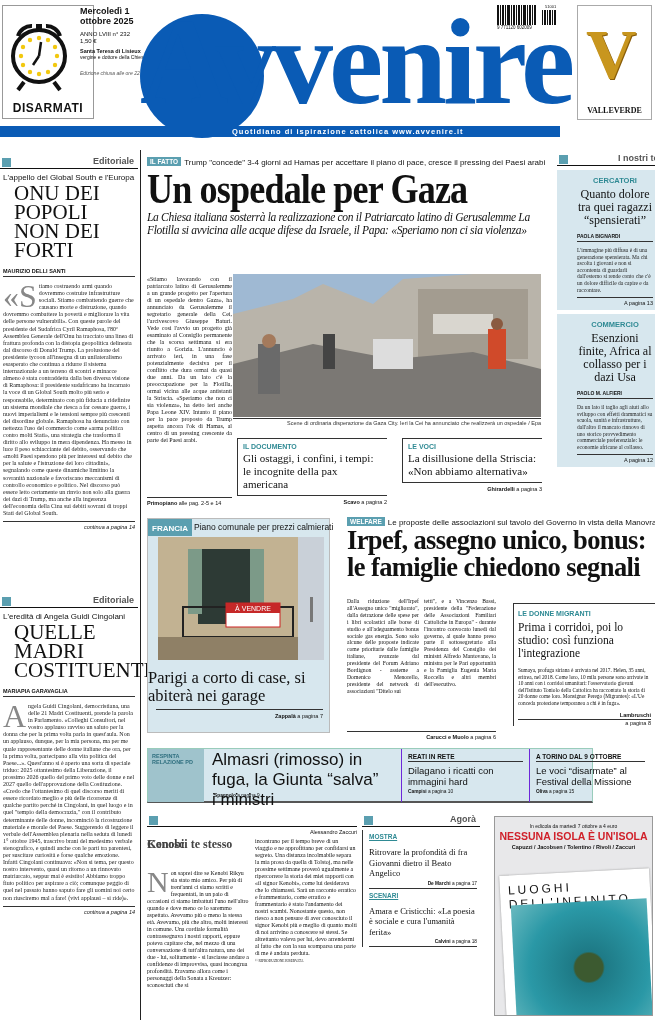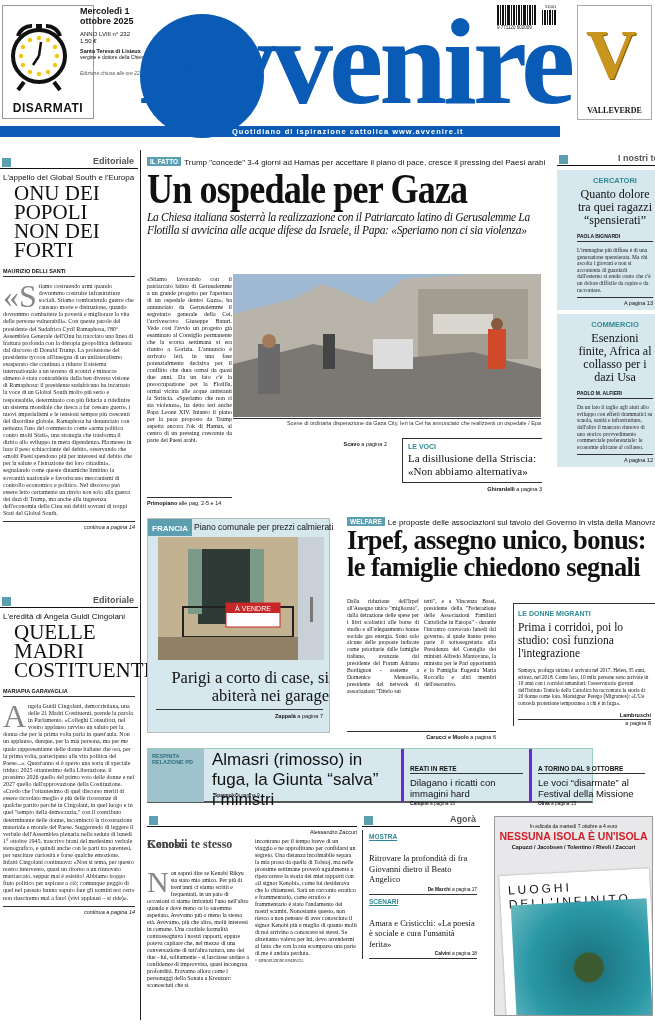--- a/index.html
+++ b/index.html
@@ -57,55 +57,55 @@
 .rbox .h{text-align:center;font:12px/13px "Liberation Serif",serif;margin-top:3px}
 .rbox .by{font:bold 5px "Liberation Sans",sans-serif;margin-top:6px;border-bottom:1px solid #333;padding-bottom:2px}
 .rbox .b{font:5.5px/6.6px "Liberation Serif",serif;margin-top:5px;color:#222}
 .rbox .p{font:5.5px "Liberation Sans",sans-serif;text-align:right;margin-top:4px;border-top:1px solid #333;padding-top:2px}
 
 #francia{left:147px;top:518px;width:183px;height:215px;background:#d7e7ee;border:1px solid #bbb}
 #francia .top{height:18px;position:relative}
 #francia .tg{position:absolute;left:0;top:0;background:#5b9fb0;color:#fff;font:bold 8px "Liberation Sans",sans-serif;padding:5px 4px;height:17px}
 #francia .st{position:absolute;left:46px;top:3px;font:8.5px "Liberation Sans",sans-serif;white-space:nowrap}
 #francia .img{position:absolute;left:10px;top:18px;width:166px;height:123px;background:linear-gradient(90deg,#c7b79a 0%,#b9a888 60%,#dfd9cf 80%,#b8c0c8 100%)}
-#francia .h{position:absolute;left:0;right:0;top:150px;text-align:right;font:16.5px/18px "Liberation Serif",serif}
+#francia .h{position:absolute;left:0;right:0;top:150px;text-align:left;font:16.5px/18px "Liberation Serif",serif}
 #francia .r{position:absolute;left:8px;right:6px;top:190px;border-top:1px solid #333;font:5.5px "Liberation Sans",sans-serif;text-align:right;padding-top:3px}
 
 #welfare{left:347px;top:517px;width:305px;font:8px "Liberation Sans",sans-serif;white-space:nowrap}
 #welfare-h{left:347px;top:527px;width:310px;font:bold 26.5px/27px "Liberation Serif",serif;letter-spacing:-.6px}
 #welfare-c1{left:347px;top:598px;width:72px;font:5.7px/6.9px "Liberation Serif",serif;text-align:justify}
 #welfare-c2{left:424px;top:598px;width:72px;font:5.7px/6.9px "Liberation Serif",serif;text-align:justify}
 #welfare-ref{left:347px;top:731px;width:149px;font:5.5px "Liberation Sans",sans-serif;text-align:right;border-top:1px solid #333;padding-top:2px}
 #migranti{left:513px;top:603px;width:142px;border-left:1px solid #333;border-top:1px solid #333;padding:6px 4px 0}
 #migranti .k{font:bold 7px "Liberation Sans",sans-serif;color:#2f8a94}
 #migranti .h{font:11.5px/13px "Liberation Serif",serif;margin-top:4px}
 #migranti .b{font:5.3px/6.5px "Liberation Serif",serif;margin-top:7px}
 #migranti .r1{font:bold 5.5px "Liberation Sans",sans-serif;text-align:right;margin-top:6px;border-bottom:1px solid #333;padding-bottom:1px}
 #migranti .r2{font:5.5px "Liberation Sans",sans-serif;text-align:right}
 
 #banner{left:147px;top:748px;width:446px;height:55px;background:#d7e7ee;border:1px solid #9cb;border-bottom:2px solid #555}
 #banner .tag{position:absolute;left:0;top:0;width:56px;height:53px;background:#9fc3cc;padding:4px 4px;font:bold 5.5px/6px "Liberation Sans",sans-serif;color:#2f6f7f}
 #banner .ah{position:absolute;left:64px;top:1px;font:17px/20px "Liberation Sans",sans-serif;white-space:nowrap}
 #banner .ar{position:absolute;left:66px;top:44px;font:4.8px "Liberation Sans",sans-serif}
-.bcell{position:absolute;top:0;height:53px;border-left:3px solid #6d28d9;padding:16px 6px}
+.bcell{position:absolute;top:0;height:53px;border-left:1px solid #6d28d9;padding:4px 6px}
 .bcell .k{font:bold 6.5px "Liberation Sans",sans-serif;border-bottom:1px solid #333;padding-bottom:1px}
 .bcell .h{font:9.5px/11px "Liberation Sans",sans-serif;margin-top:3px}
 .bcell .r{font:4.8px "Liberation Sans",sans-serif;margin-top:2px}
 
 #kenobi{left:147px;top:815px;width:210px}
 #kenobi .hdr{height:12px;border-bottom:1px solid #111;position:relative}
 #kenobi .author{text-align:right;font:5.5px "Liberation Sans",sans-serif;margin-top:2px}
 #kenobi .t{position:absolute;left:0;top:22px;font:bold 12px "Liberation Serif",serif;color:#444}
 #kenobi .c1{position:absolute;left:0;top:55px;width:102px;font:5.9px/7px "Liberation Serif",serif}
 #kenobi .c2{position:absolute;left:108px;top:23px;width:102px;font:5.9px/7px "Liberation Serif",serif}
 #agora{left:362px;top:815px;width:118px}
 #agora .hdr{height:12px;border-bottom:1px solid #111;position:relative;margin-bottom:3px}
 .ag-item{border-left:1px solid #333;padding:3px 3px 0 6px}
 .ag-item .k{font:bold 6.5px "Liberation Sans",sans-serif;color:#2f8a94;text-decoration:underline}
-.ag-item .h{font:8.5px/10.5px "Liberation Serif",serif;margin-top:13px}
+.ag-item .h{font:8.5px/10.5px "Liberation Serif",serif;margin-top:7px}
 .ag-item .r{font:4.8px "Liberation Sans",sans-serif;text-align:right;border-bottom:1px solid #333;padding:2px 0 2px}
 #ad{left:494px;top:816px;width:159px;height:200px;background:#e8e8ea;border:1px solid #999;overflow:hidden}
 #ad .l1{text-align:center;font:5px "Liberation Sans",sans-serif;margin-top:6px}
 #ad .l2{text-align:center;font:bold 10.5px/11px "Liberation Sans",sans-serif;color:#d0202a;margin-top:2px}
 #ad .l3{text-align:center;font:bold 5.5px "Liberation Sans",sans-serif;margin-top:2px}
 #ad .mag{position:absolute;left:8px;top:55px;width:150px;height:150px;background:#fff;transform:rotate(-3deg);box-shadow:0 0 2px #888}
 #ad .mag .mt{font:12px "Liberation Sans",sans-serif;letter-spacing:3px;margin:8px 0 0 8px}
 #ad .mag .pic{position:absolute;left:10px;top:30px;width:136px;height:120px;background:radial-gradient(circle at 55% 55%,#3c5a30 0 14px,#1e7a86 16px,#2a98a6 60%,#6bbac0 100%)}
 </style>
 </head>
@@ -230,20 +230,24 @@
     <circle cx="36" cy="67" r="7" fill="#a47a5c"></circle>
     <rect x="255" y="55" width="18" height="40" fill="#d04a2a"></rect>
     <circle cx="264" cy="50" r="6" fill="#8a5a40"></circle>
     <rect x="90" y="60" width="12" height="35" fill="#444"></rect>
     <rect x="140" y="65" width="40" height="30" fill="#ddd"></rect>
   </svg>
 </div>
 <div id="caption" class="abs">Scene di ordinaria disperazione da Gaza City. Ieri la Cei ha annunciato che realizzerà un ospedale / Epa</div>
 
 <div class="abs" style="left:237px;top:438px;width:150px">
+  <div class="subbox">
+    <div class="k">IL DOCUMENTO</div>
+    <div class="h">Gli ostaggi, i confini, i tempi: le incognite della pax americana</div>
+  </div>
   <div class="ref"><b>Scavo</b><span> a pagina 2</span></div>
 </div>
 <div class="abs" style="left:402px;top:438px;width:140px">
   <div class="subbox">
     <div class="k">LE VOCI</div>
     <div class="h">La disillusione della Striscia: «Non abbiamo alternativa»</div>
   </div>
   <div class="ref"><b>Ghirardelli</b><span> a pagina 3</span></div>
 </div>
 

